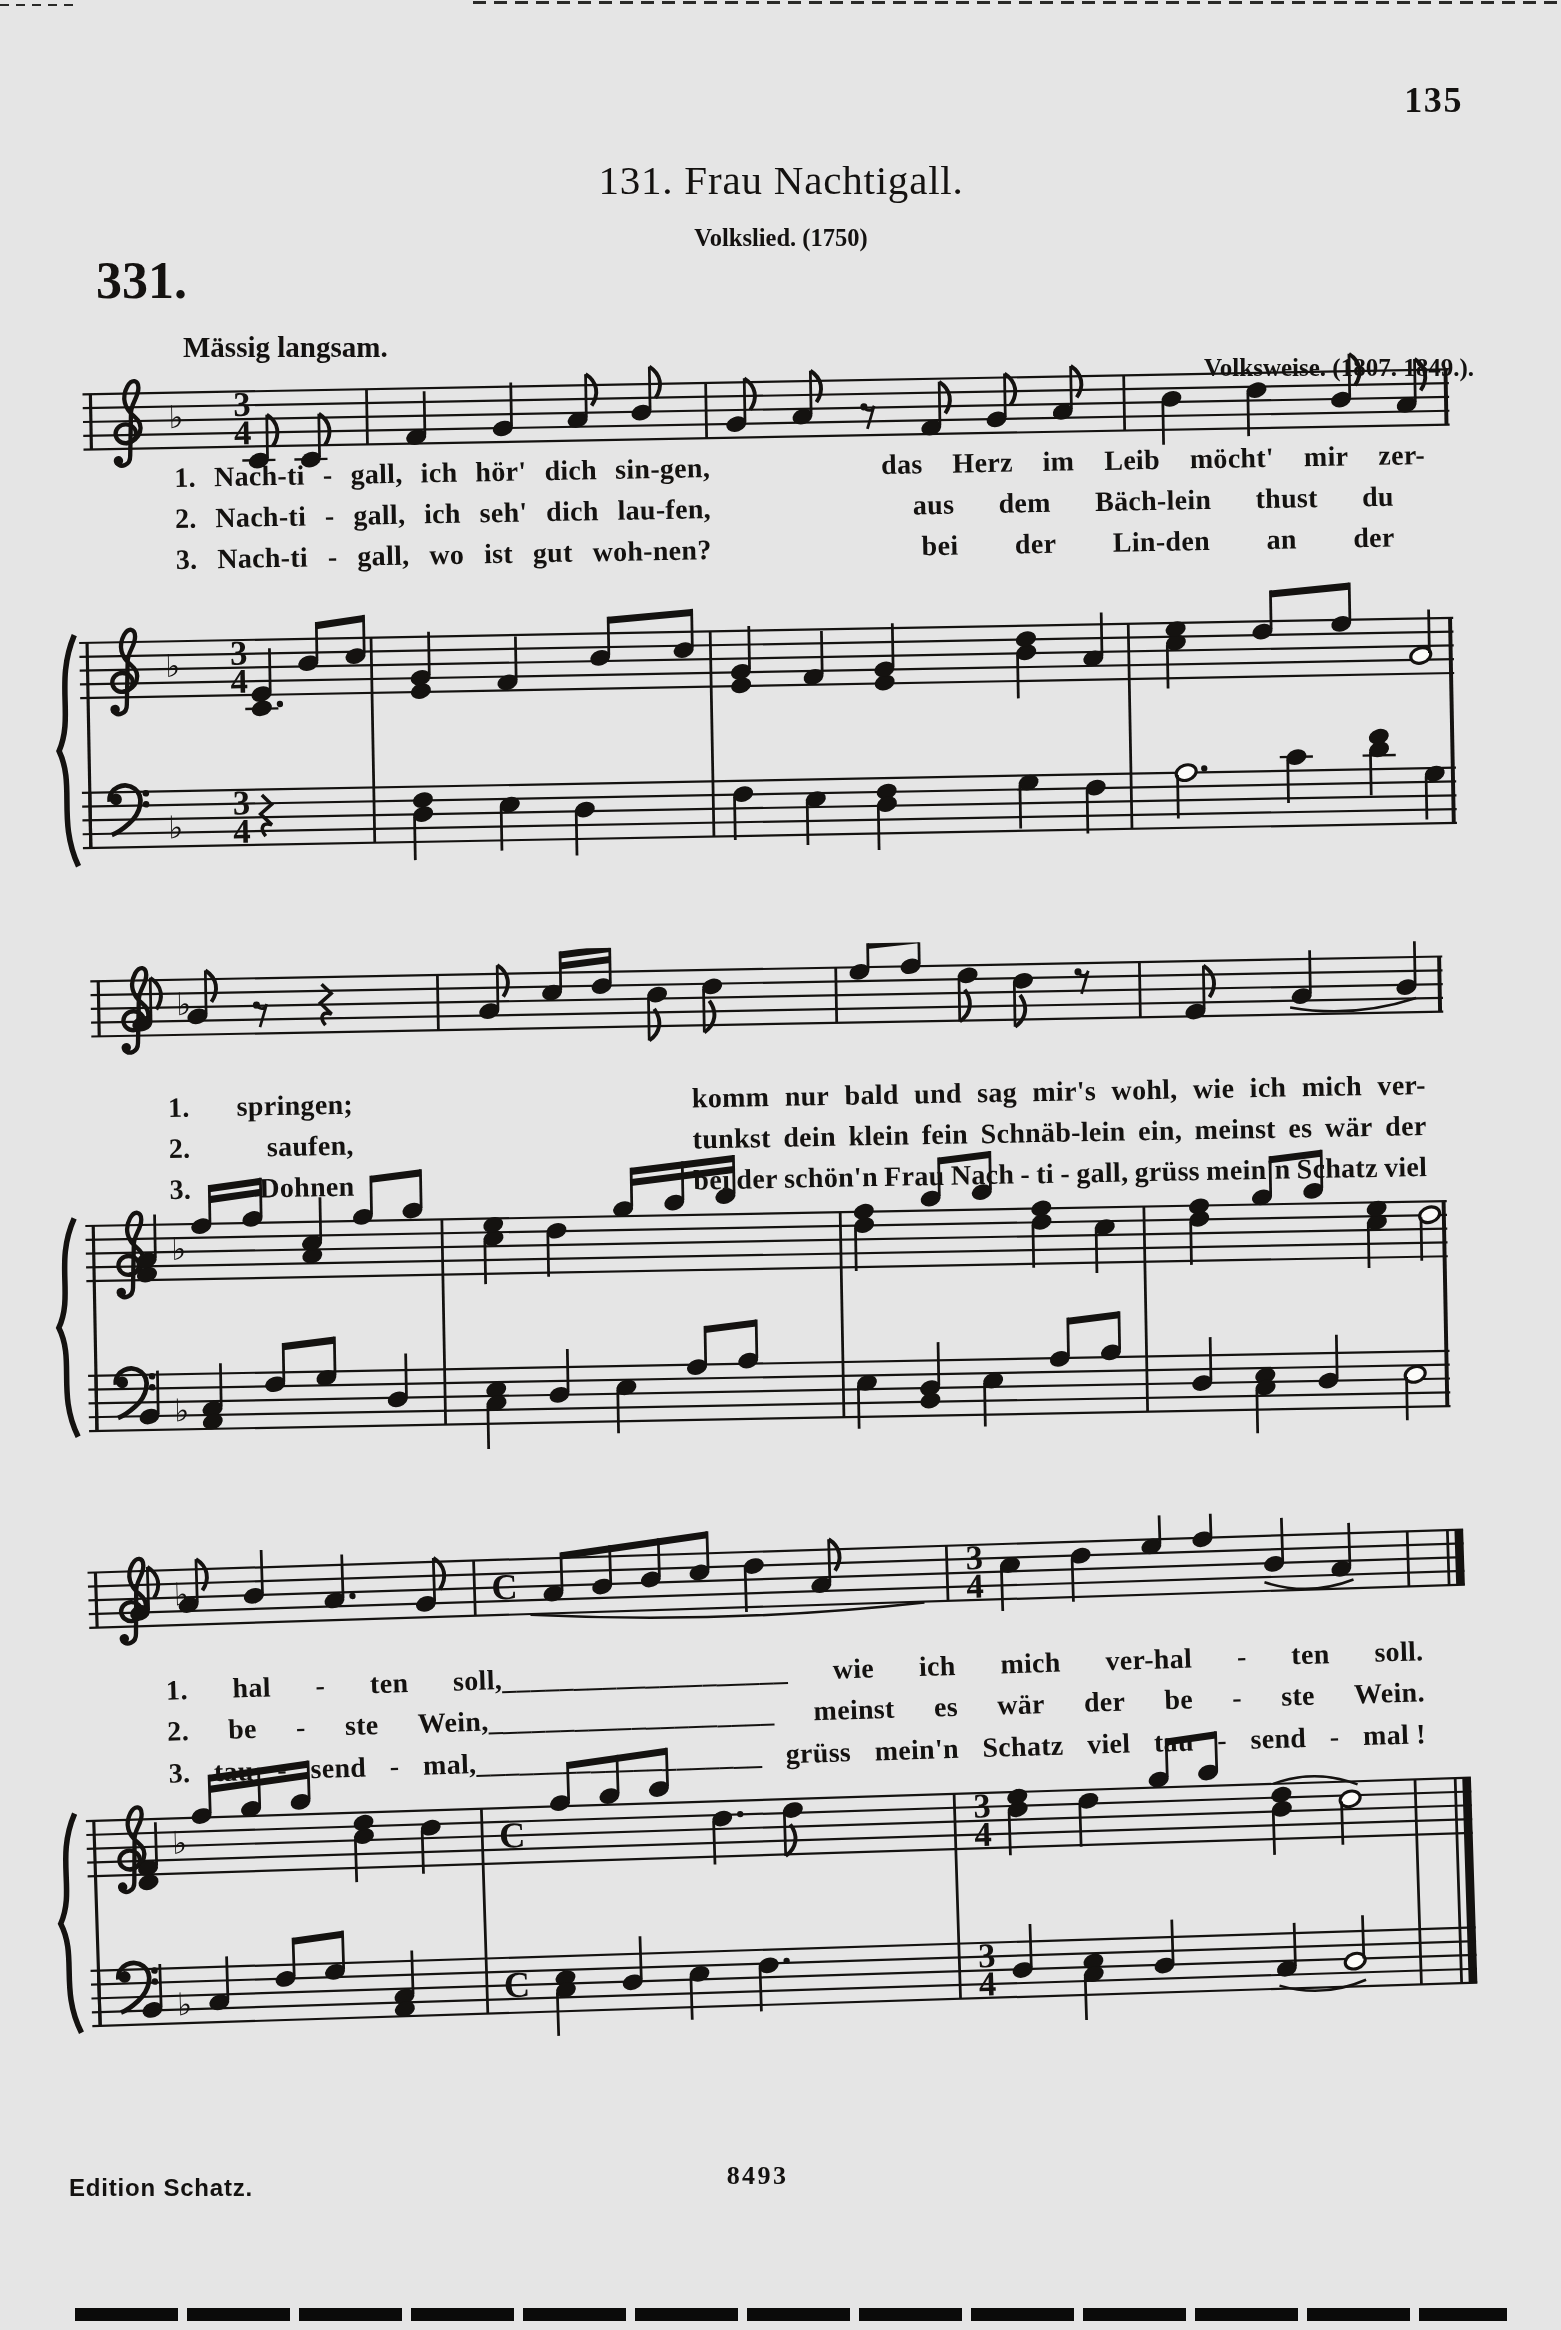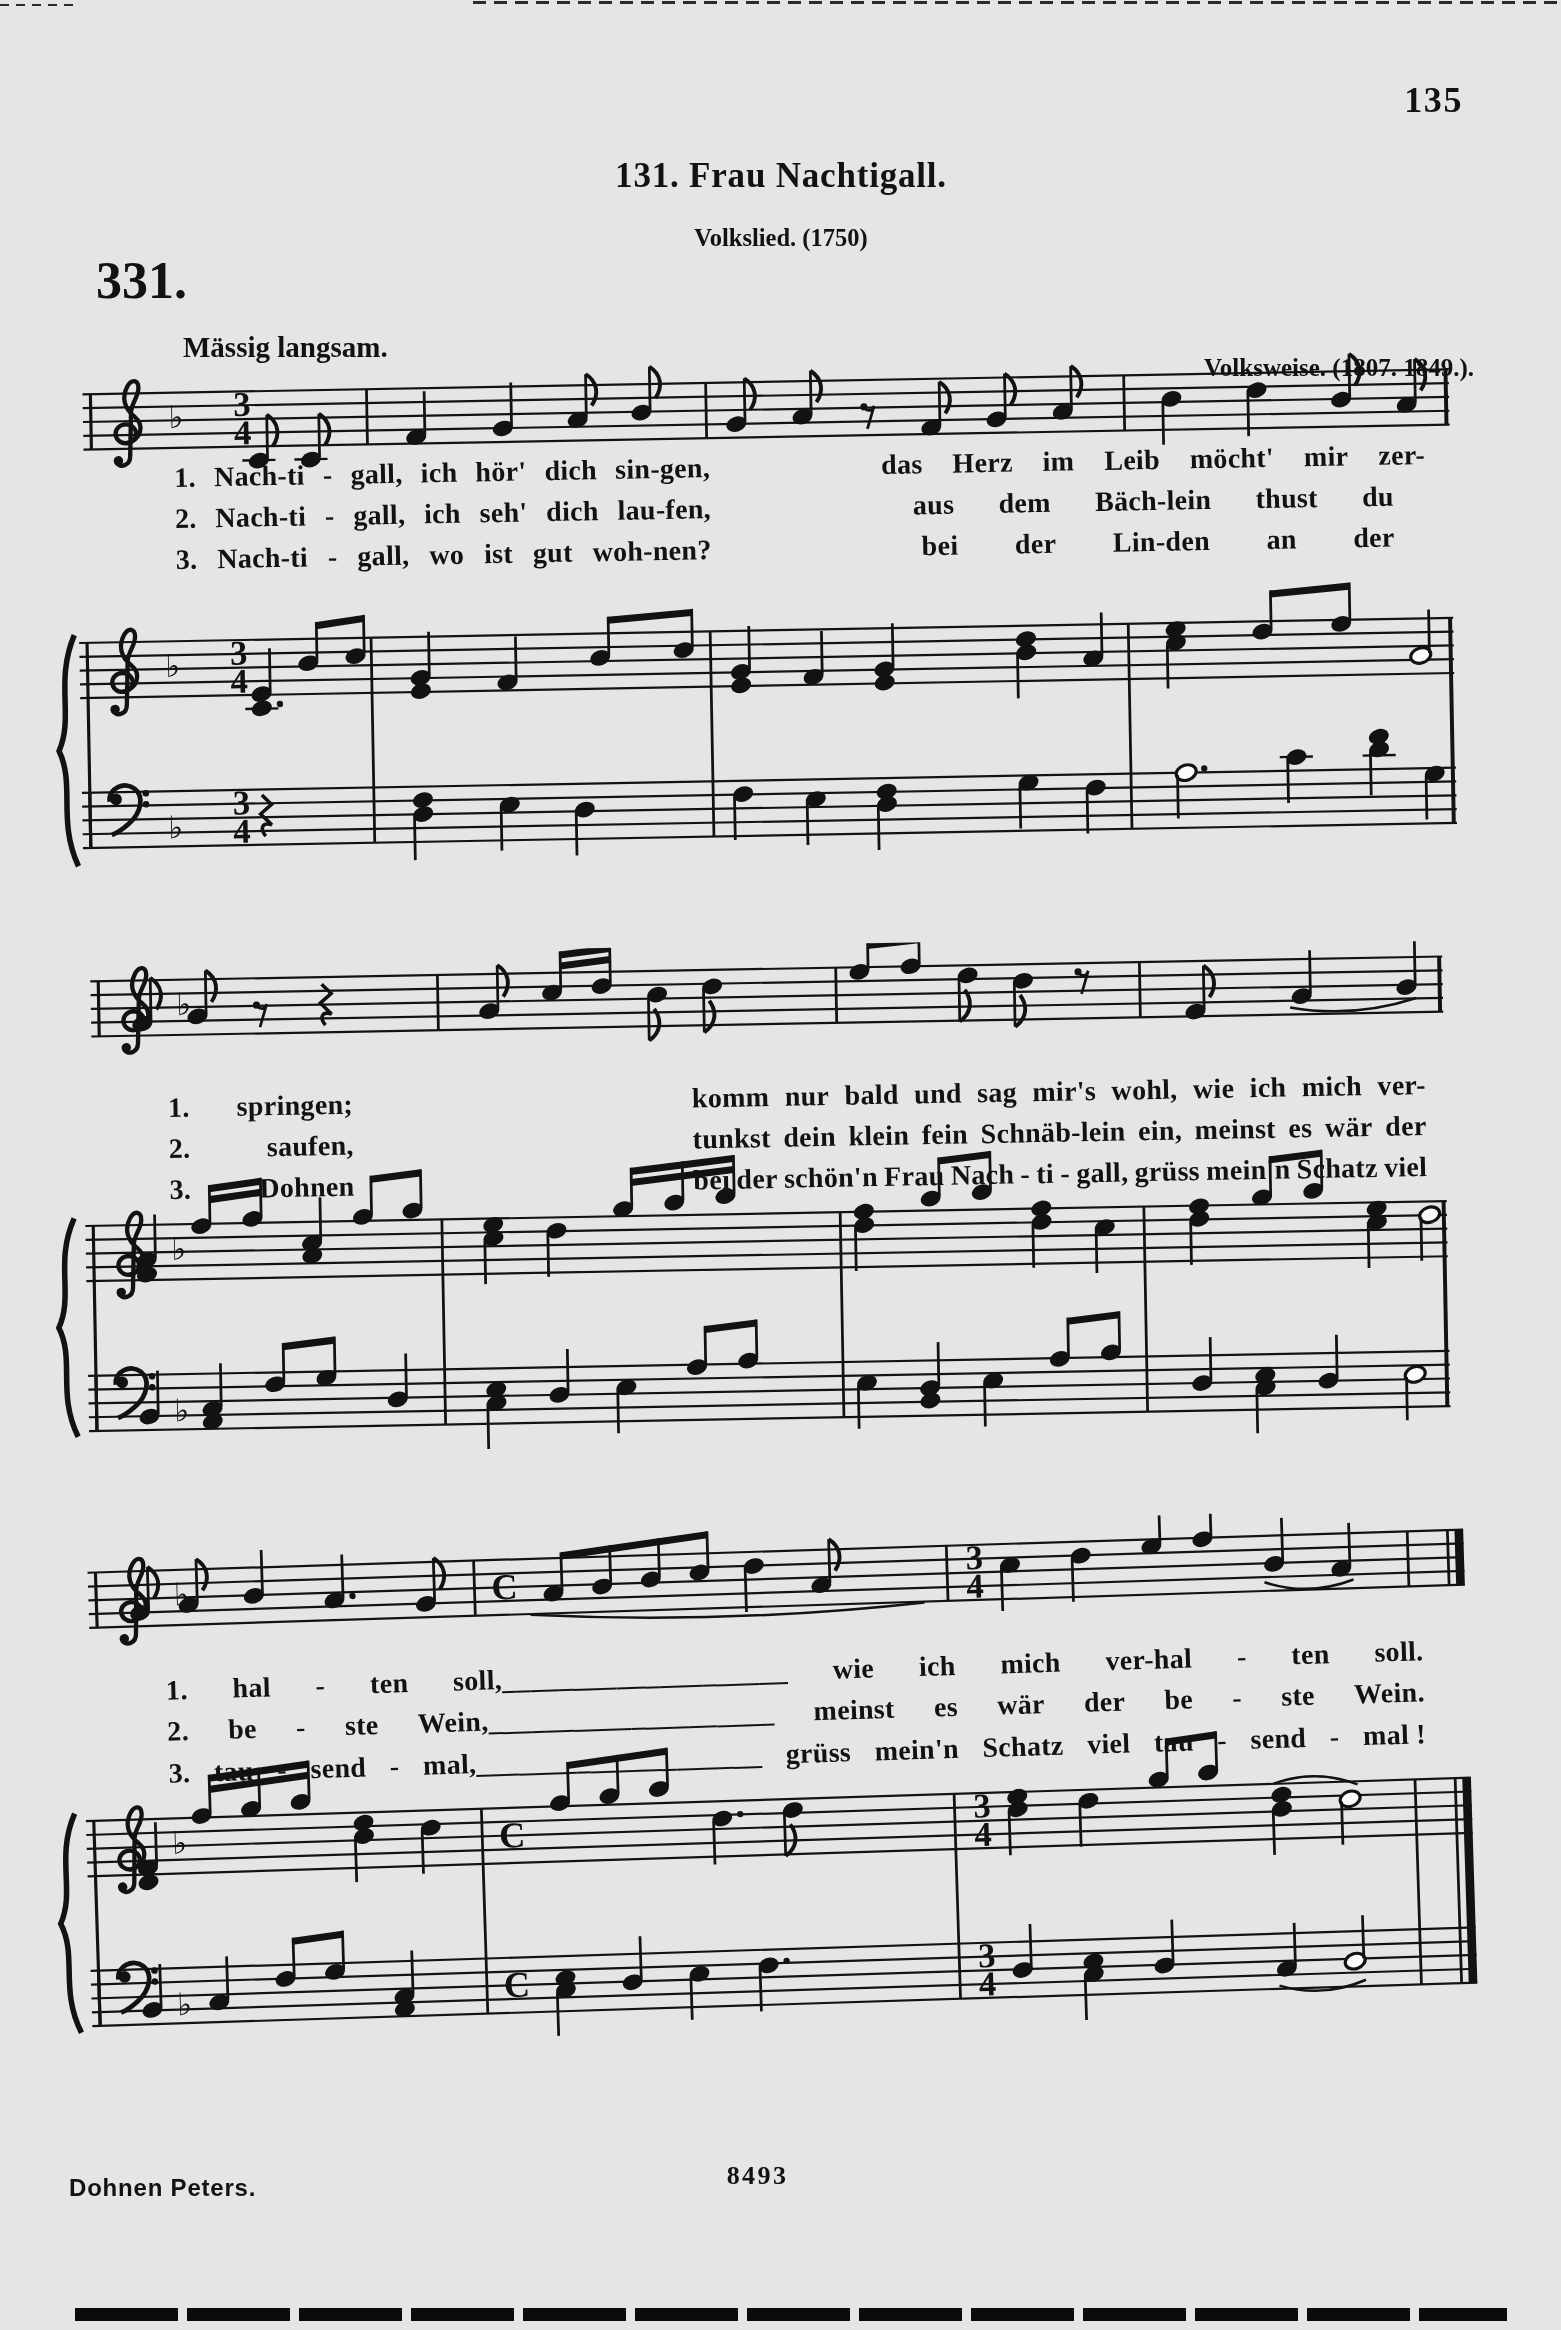--- a/index.html
+++ b/index.html
@@ -1,20 +1,20 @@
 <!DOCTYPE html>
 <html style="font-size:12.6px"><head>
 <meta charset="utf-8">
 <style>
   html,body{margin:0;padding:0;background:#6f6f6f;}
   .sheet{position:relative;width:1562px;height:2330px;background:#e5e5e5;overflow:hidden;
          font-family:"Liberation Serif",serif;color:#141210;}
   .abs{position:absolute;}
   .page-number{top:79px;right:99px;font-size:36px;font-weight:700;letter-spacing:1.6px;}
-  .song-title{top:156px;left:0;right:0;text-align:center;font-size:35px;font-weight:700;letter-spacing:0.8px;}
+  .song-title{top:156px;left:0;right:0;text-align:center;font-size:41px;font-weight:400;letter-spacing:0.8px;}
   .source-line{top:224px;left:0;right:0;text-align:center;font-size:24.5px;font-weight:700;}
   .collection-number{top:245px;left:96px;font-size:52px;font-weight:700;margin-top:6px;}
   .tempo-marking{top:331px;left:183px;font-size:29px;font-weight:700;text-align:right;}
   .attribution{top:330px;right:88px;font-size:25px;font-weight:700;margin-top:24px;}
   .footer-publisher{top:2174px;left:69px;font-size:24px;font-weight:700;font-family:"Liberation Sans",sans-serif;letter-spacing:0.8px;}
   .plate-number{top:2161px;left:0;right:47px;text-align:center;font-size:26px;font-weight:700;letter-spacing:2.4px;}
   .artifact-top{top:0.8px;left:473px;width:1089px;height:3.2px;
     background:repeating-linear-gradient(90deg,#2a2a28 0 12.6px,transparent 12.6px 21px);}
   .artifact-top2{top:4px;left:0;width:75px;height:2.4px;
     background:repeating-linear-gradient(90deg,#2a2a28 0 9.5px,transparent 9.5px 16px);}
@@ -766,17 +766,17 @@
         <span class="tok">Schatz</span>
         <span class="tok">viel</span>
         <span class="tok">tau</span>
         <span class="tok">-</span>
         <span class="tok">send</span>
         <span class="tok">-</span>
         <span class="tok">mal !</span>
       </div>
   </div>
 
-  <div class="abs footer-publisher">Dohnen Peters.</div>
+  <div class="abs footer-publisher">Edition Schatz.</div>
   <div class="abs plate-number">8493</div>
   <div class="abs artifact-bottom"></div>
 </div>
 
 
 </body></html>

